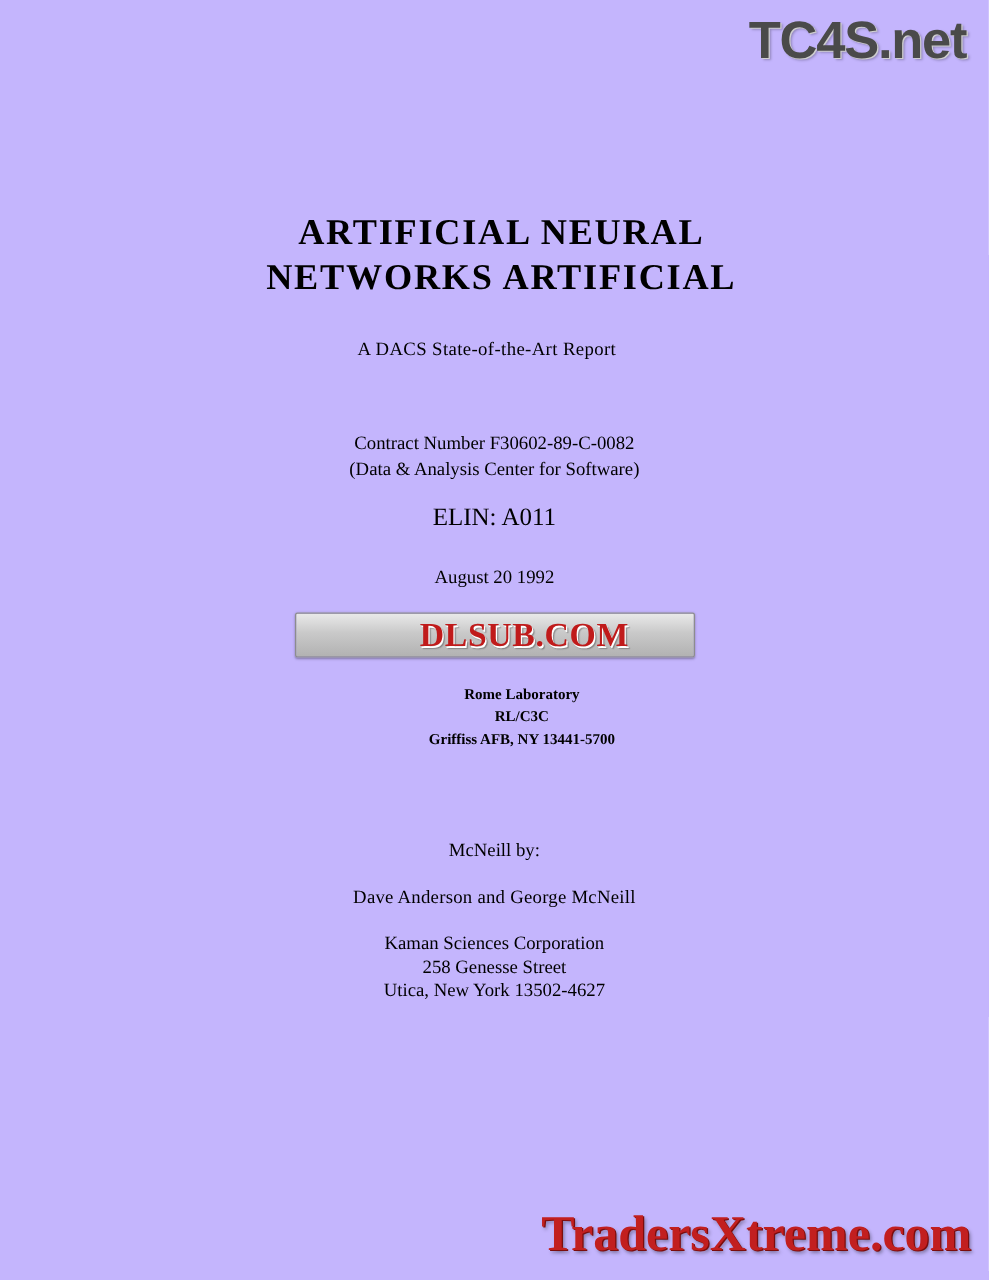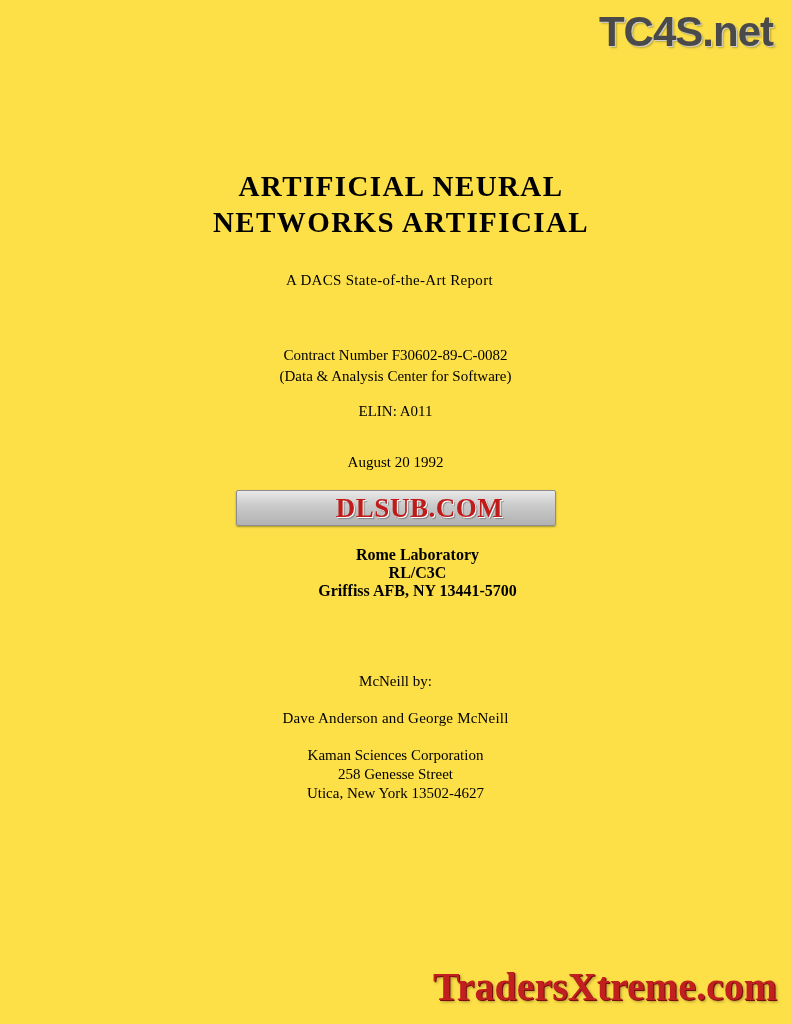--- a/index.html
+++ b/index.html
@@ -15,21 +15,21 @@
     position: relative;
     overflow: hidden;
   }
 
   .page {
     position: absolute;
     left: 0;
     top: 0;
     width: 791px;
     height: 1024px;
-    background: #fde047;
+    background: #c4b5fd;
   }
 
   
   .wm-top-right {
     position: absolute;
     right: 18px;
     top: 8px;
     font-family: "Liberation Sans", sans-serif;
     font-weight: bold;
     font-size: 42px;
@@ -116,38 +116,38 @@
     font-size: 15px;
     line-height: 21px;
   }
   .contract .line { display: block; }
 
   .elin {
     position: absolute;
     left: 0;
     right: 0;
     top: 403px;
-    font-size: 15px;
+    font-size: 20px;
     text-align: center;
   }
 
   .date {
     position: absolute;
     left: 0;
     right: 0;
     top: 454px;
     font-size: 15px;
   }
 
   .sponsor {
     position: absolute;
     left: 0;
     right: 0;
     top: 546px;
-    font-size: 16px;
+    font-size: 12px;
     line-height: 18px;
     padding-left: 44px;
   }
   .sponsor .line { display: block; }
   .sponsor .bold { font-weight: bold; }
 
   .prepared-label {
     position: absolute;
     left: 0;
     right: 0;

